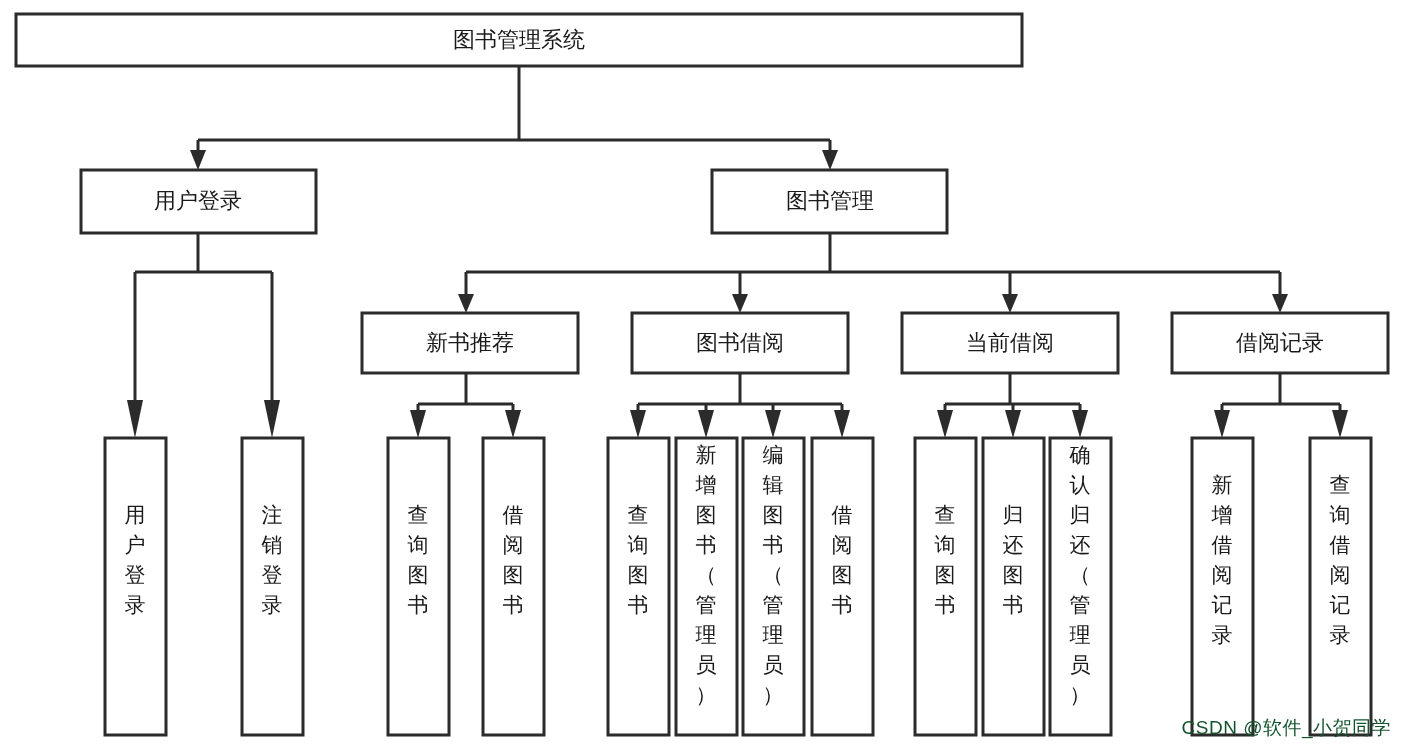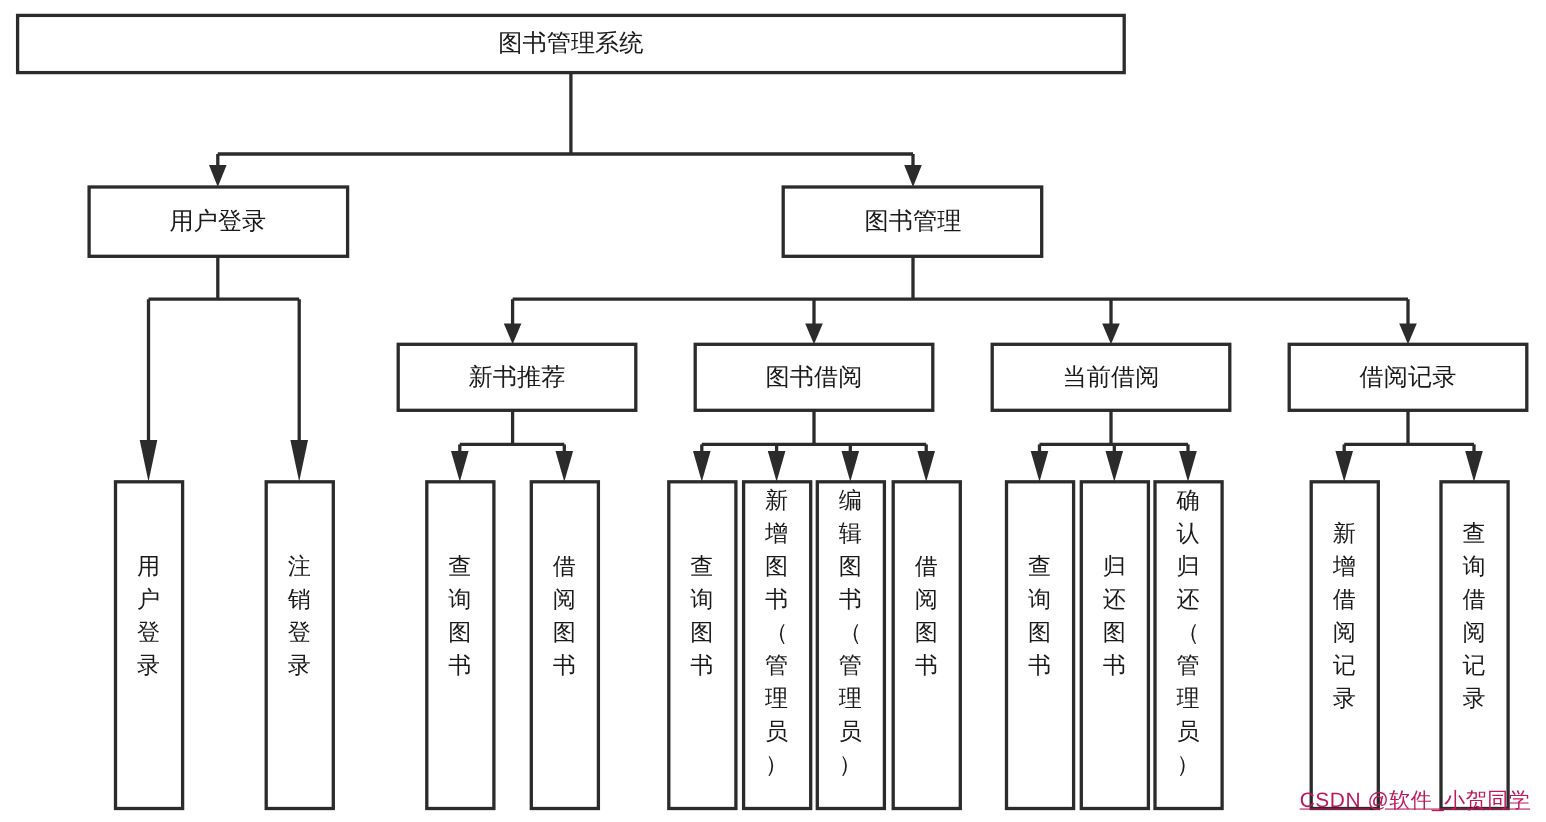--- a/index.html
+++ b/index.html
@@ -53,25 +53,24 @@
     font-size: 21px;
     fill: #1a1a1a;
     text-anchor: middle;
   }
   .watermark {
     position: absolute;
     right: 14px;
     bottom: 6px;
     font-family: "Liberation Sans", "DejaVu Sans", sans-serif;
     font-size: 19px;
-    color: #be185d;
+    color: #14532d;
     letter-spacing: 0.5px;
     white-space: nowrap;
     user-select: none;
-    text-decoration: underline;
   }
 </style>
 </head>
 <body>
 
 <div id="diagram-root">
   <svg class="flow" viewBox="0 0 1405 747" xmlns="http://www.w3.org/2000/svg">
 
     <g>
 

